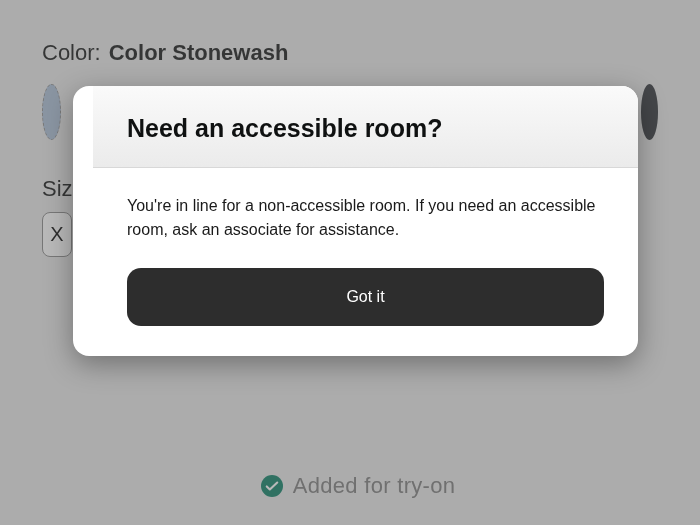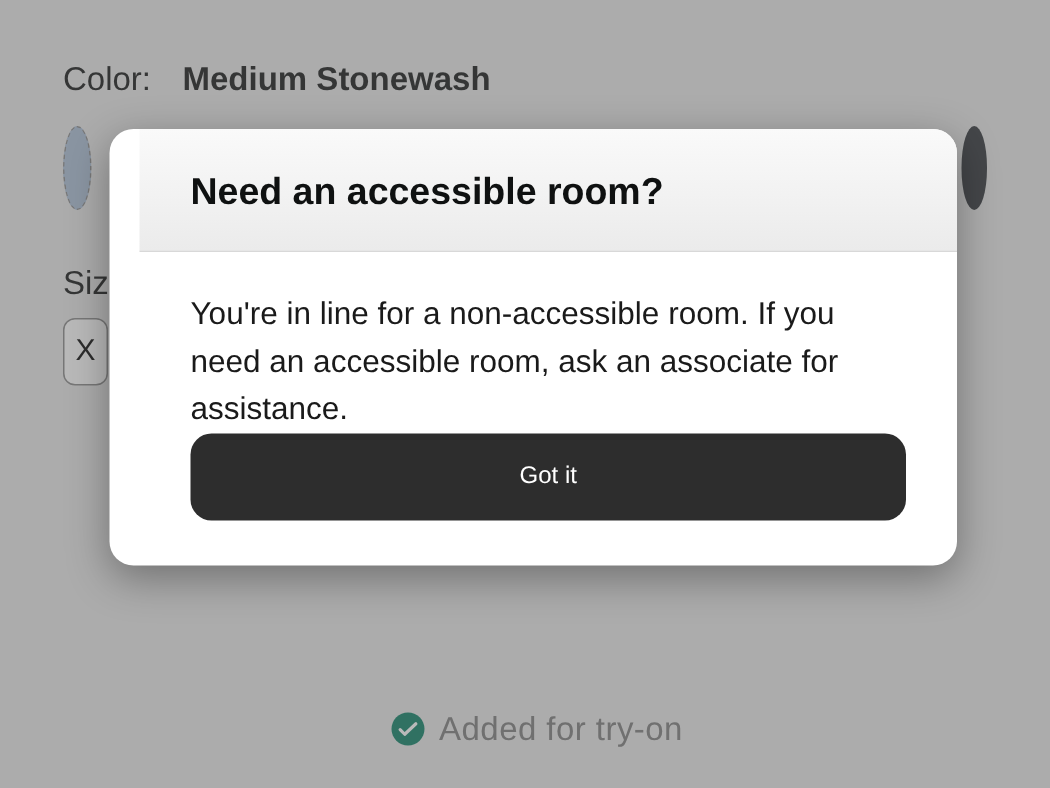--- a/index.html
+++ b/index.html
@@ -13,21 +13,21 @@
     }
     .backdrop {
       position: absolute;
       inset: 0;
       background: #e8e8e8;
       padding: 40px 42px;
     }
     .color-row {
       display: flex;
       align-items: center;
-      gap: 21px;
+      gap: 8px;
       margin-bottom: 18px;
     }
     .color-label {
       font-size: 22px;
       color: #0f1111;
     }
     .color-value {
       font-size: 22px;
       font-weight: 700;
       color: #0f1111;
@@ -111,42 +111,43 @@
     }
     .modal-title {
       font-size: 25px;
       font-weight: 700;
       color: #0f1111;
     }
     .modal-body {
       padding: 26px 34px 30px;
     }
     .modal-text {
-      font-size: 21px;
+      font-size: 16px;
       line-height: 1.5;
       color: #1a1a1a;
+      margin-bottom: 26px;
     }
     .modal-btn {
       width: 100%;
       background: #2d2d2d;
       color: #fff;
       border: none;
       border-radius: 14px;
       padding: 20px 0;
       font-size: 16px;
       cursor: pointer;
     }
   </style>
 </head>
 <body>
 
 <div class="backdrop">
   <div class="color-row">
     <span class="color-label">Color:</span>
-    <span class="color-value">Medium Stonewash</span>
+    <span class="color-value">Color Stonewash</span>
   </div>
   <div class="swatches">
     <div class="swatch"></div>
     <div class="swatch dark"></div>
   </div>
   <div class="size-label">Size</div>
   <div class="size-btn">X</div>
   <div class="added-row">
     <span class="check-circle">
       <svg viewBox="0 0 16 16">

